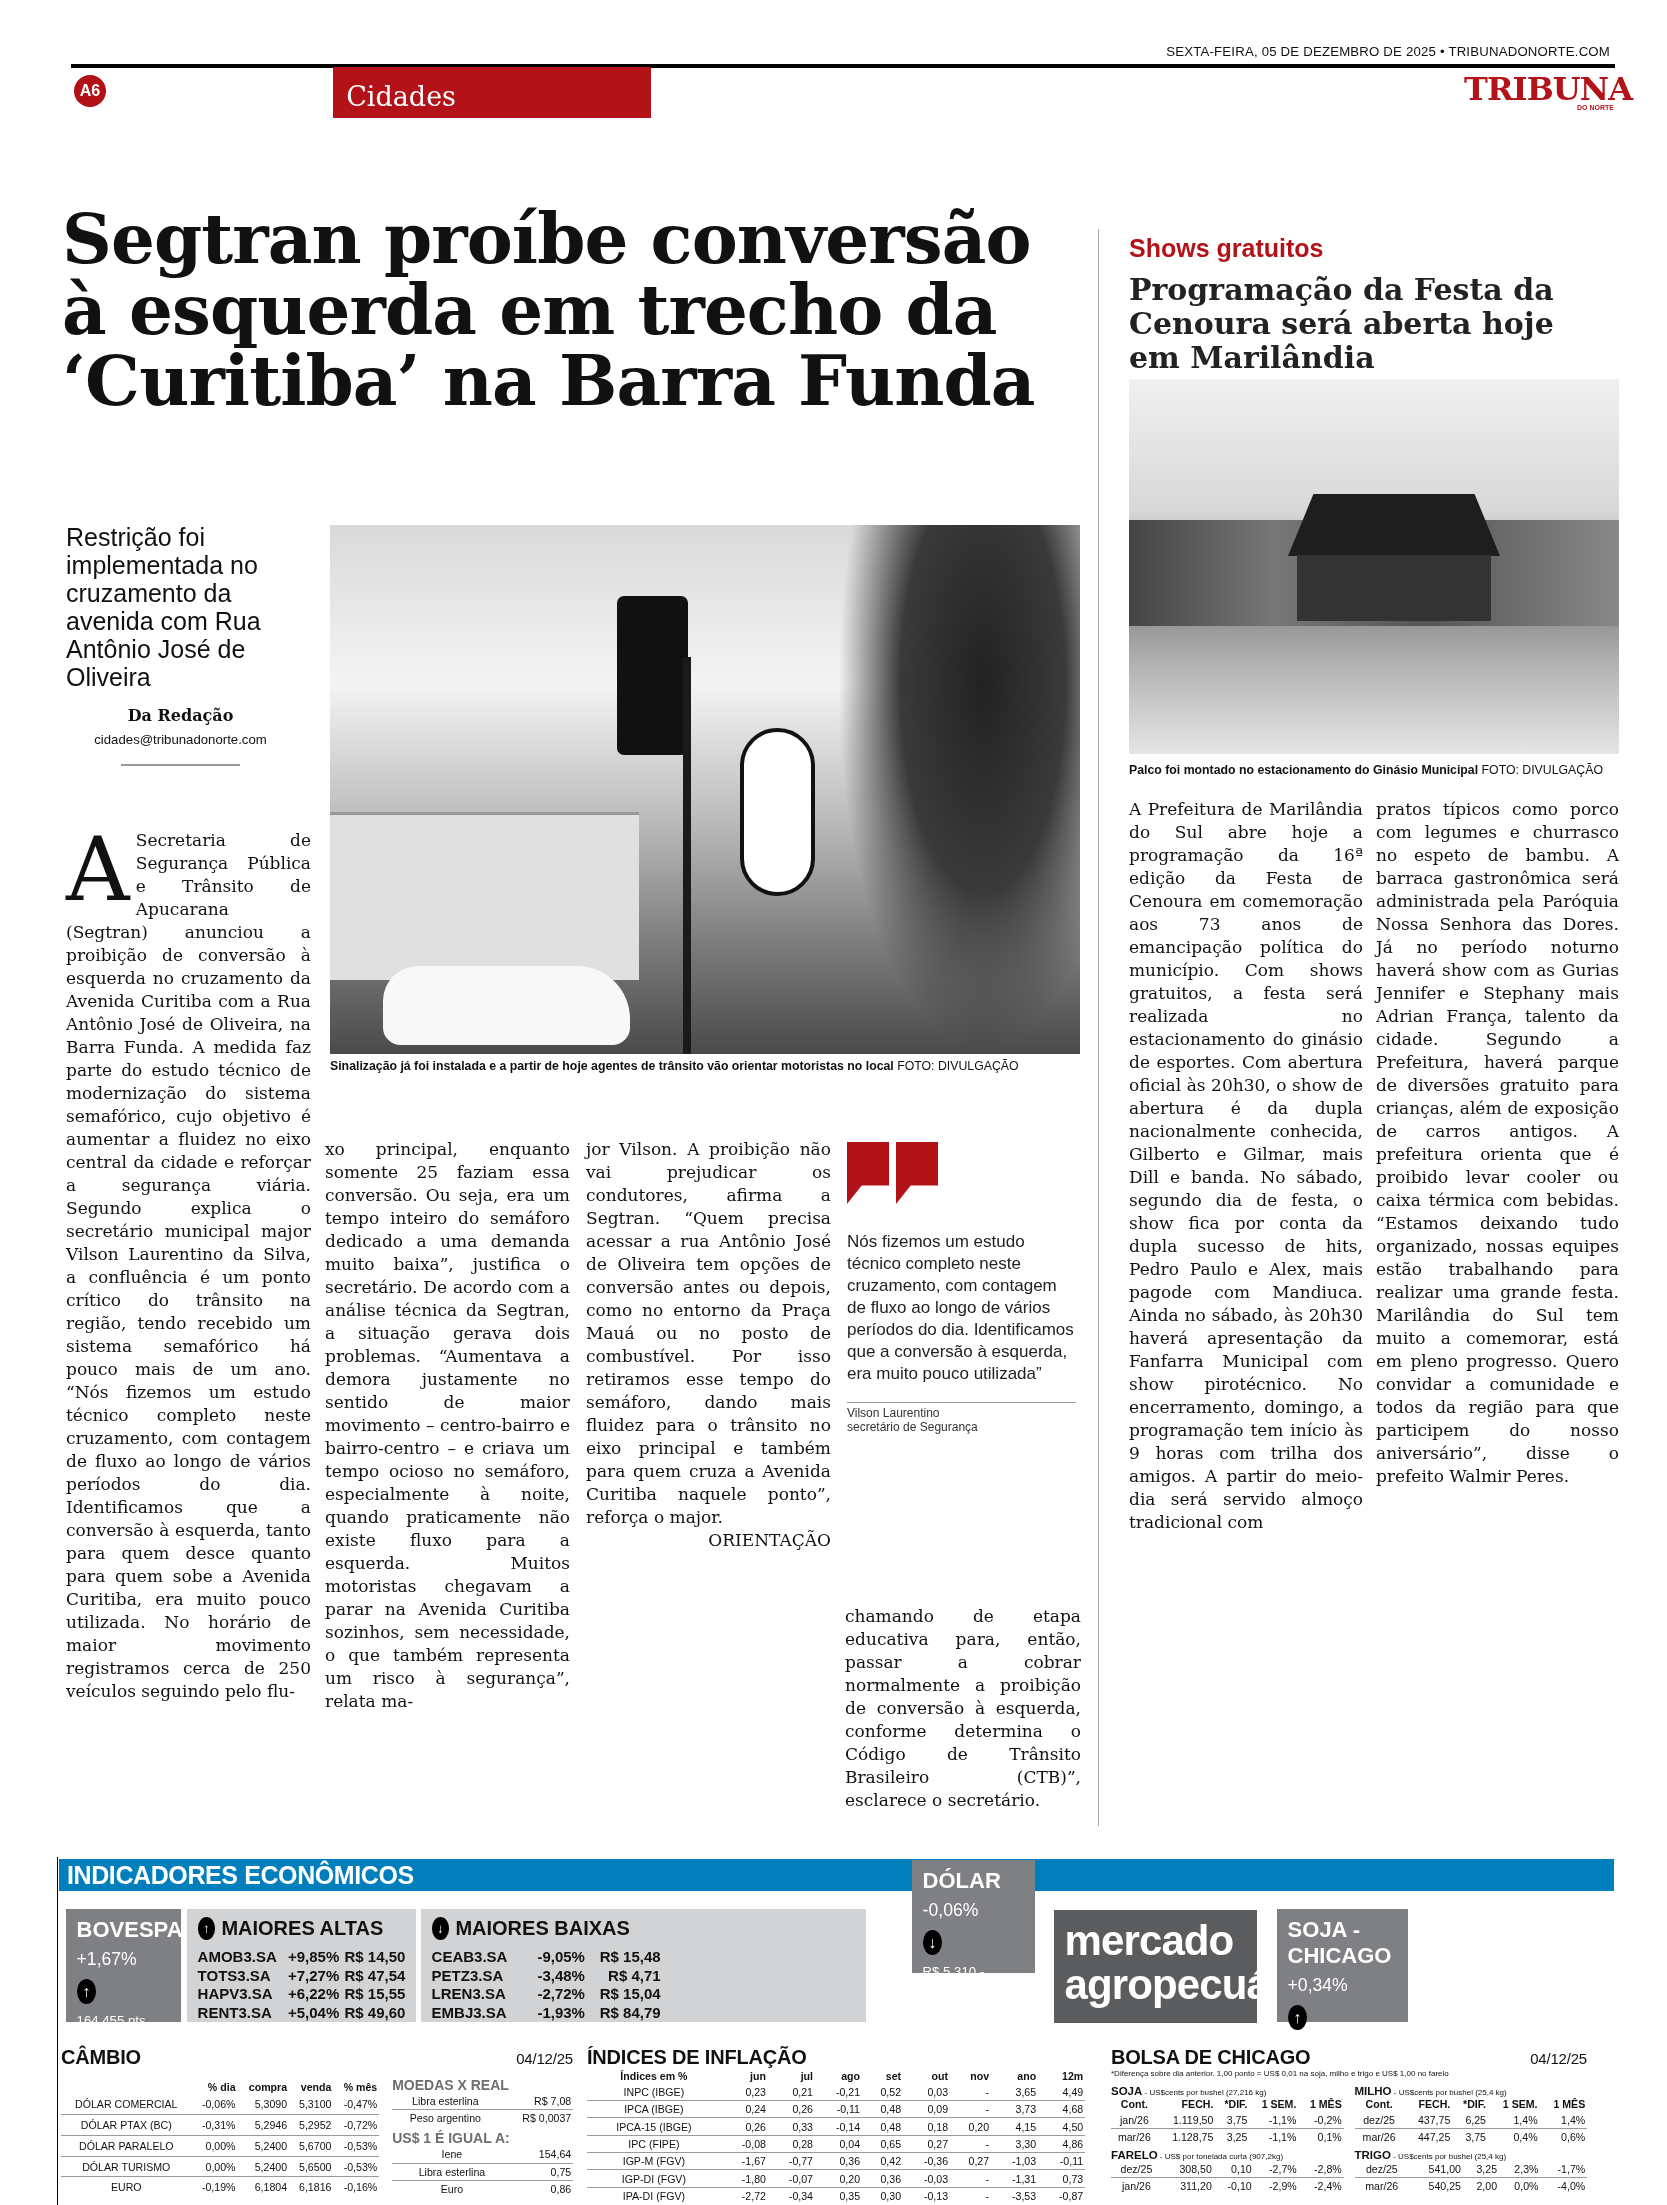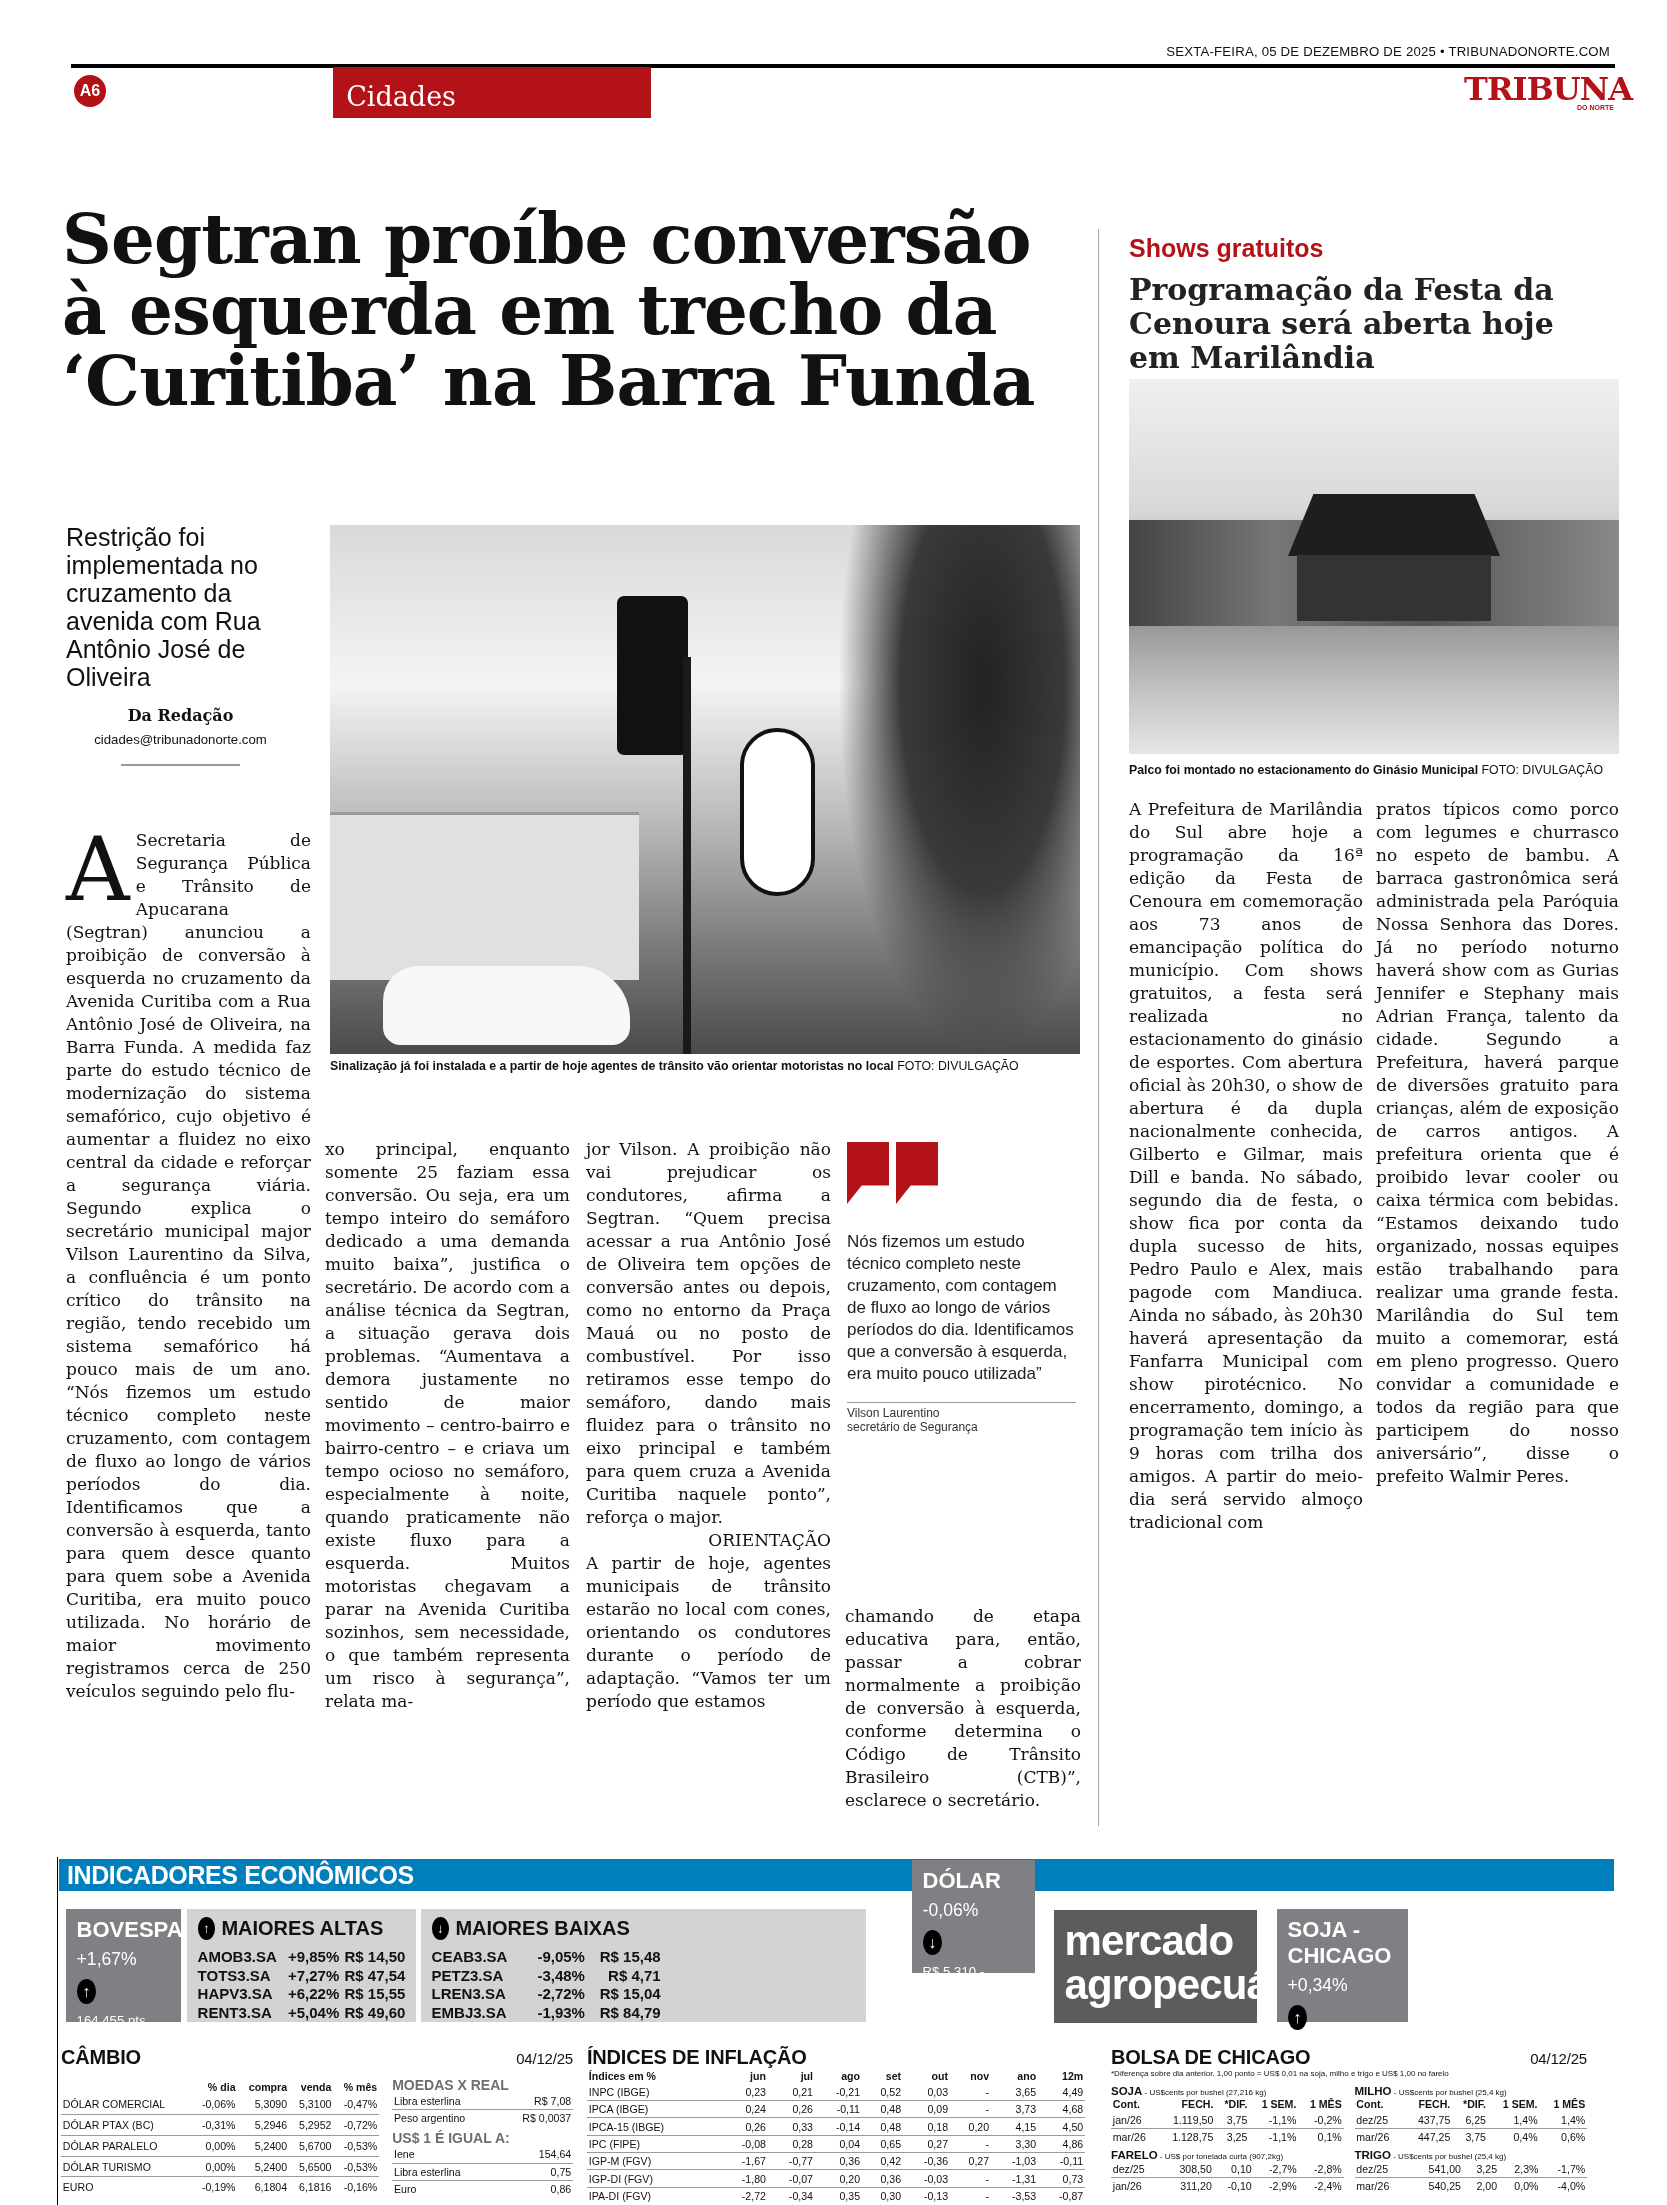--- a/index.html
+++ b/index.html
@@ -71,21 +71,21 @@
 .lbox td{padding:0.9px 0;font-weight:bold}
 .lbox td:nth-child(2),.lbox td:nth-child(3){text-align:right}
 #mbox{position:absolute;left:933px;top:1910px;width:277px;height:113px;background:#5b5c5e;color:#fff;font-size:42px;font-weight:bold;line-height:44px;padding:8.8px 10.6px;letter-spacing:-0.9px}
 .sec{position:absolute}
 .sec h3{font-size:20px;font-weight:bold;letter-spacing:-0.2px;display:flex;justify-content:space-between;align-items:baseline}
 .sec h3 .d{font-weight:normal;font-size:15px}
 .sec h4{font-size:15px;font-weight:bold;margin-top:3.5px}
 .sec h5{font-size:14px;font-weight:bold;color:#6d6e71;margin-top:3.5px}
 .tbl{width:100%;border-collapse:collapse;font-size:12.3px}
 .tbl th{font-weight:bold;text-align:right;padding:1.3px 1.8px;font-size:12.3px}
-.tbl th:first-child,.tbl td:first-child{text-align:left}
+.tbl th:first-child,.tbl td:first-child{text-align:center}
 .tbl td{text-align:right;padding:2.2px 1.8px;border-bottom:0.9px solid #9a9a9a}
 .tbl tr:last-child td{border-bottom:none}
 .tbl.sm{font-size:10.6px}
 .tbl.sm th{font-size:10.6px}
 </style>
 </head>
 <body>
 
 <div id="dateline" class="abs cond">SEXTA-FEIRA, 05 DE DEZEMBRO DE 2025 • TRIBUNADONORTE.COM</div>
 <div id="topbar" class="abs"></div>
@@ -111,21 +111,20 @@
   <div class="sign"></div>
   <div class="car"></div>
 </div>
 <div id="cap1" class="abs cap cond"><b>Sinalização já foi instalada e a partir de hoje agentes de trânsito vão orientar motoristas no local</b> <span>FOTO: DIVULGAÇÃO</span></div>
 
 <div id="col1" class="abs body"><span class="drop">A</span><span>Secretaria de Segurança Pública e Trânsito de Apucarana (Segtran) anunciou a proibição de conversão à esquerda no cruzamento da Avenida Curitiba com a Rua Antônio José de Oliveira, na Barra Funda. A medida faz parte do estudo técnico de modernização do sistema semafórico, cujo objetivo é aumentar a fluidez no eixo central da cidade e reforçar a segurança viária. Segundo explica o secretário municipal major Vilson Laurentino da Silva, a confluência é um ponto crítico do trânsito na região, tendo recebido um sistema semafórico há pouco mais de um ano. “Nós fizemos um estudo técnico completo neste cruzamento, com contagem de fluxo ao longo de vários períodos do dia. Identificamos que a conversão à esquerda, tanto para quem desce quanto para quem sobe a Avenida Curitiba, era muito pouco utilizada. No horário de maior movimento registramos cerca de 250 veículos seguindo pelo flu-</span></div>
 <div id="col2" class="abs body">xo principal, enquanto somente 25 faziam essa conversão. Ou seja, era um tempo inteiro do semáforo dedicado a uma demanda muito baixa”, justifica o secretário. De acordo com a análise técnica da Segtran, a situação gerava dois problemas. “Aumentava a demora justamente no sentido de maior movimento – centro-bairro e bairro-centro – e criava um tempo ocioso no semáforo, especialmente à noite, quando praticamente não existe fluxo para a esquerda. Muitos motoristas chegavam a parar na Avenida Curitiba sozinhos, sem necessidade, o que também representa um risco à segurança”, relata ma-</div>
 <div id="col3" class="abs body">
   <p>jor Vilson. A proibição não vai prejudicar os condutores, afirma a Segtran. “Quem precisa acessar a rua Antônio José de Oliveira tem opções de conversão antes ou depois, como no entorno da Praça Mauá ou no posto de combustível. Por isso retiramos esse tempo do semáforo, dando mais fluidez para o trânsito no eixo principal e também para quem cruza a Avenida Curitiba naquele ponto”, reforça o major.</p>
   <p id="orient">ORIENTAÇÃO</p>
-  <p>A partir de hoje, agentes municipais de trânsito estarão no local com cones, orientando os condutores durante o período de adaptação. “Vamos ter um período que estamos</p>
 </div>
 <div id="quote" class="abs">
   <div class="mark">
       <i style="left:0"></i>
       <i style="left:49px"></i>
     </div>
   <div class="txt cond">Nós fizemos um estudo técnico completo neste cruzamento, com contagem de fluxo ao longo de vários períodos do dia. Identificamos que a conversão à esquerda, era muito pouco utilizada”</div>
   <div class="who cond">
       <div>Vilson Laurentino</div>
       <div>secretário de Segurança</div>

